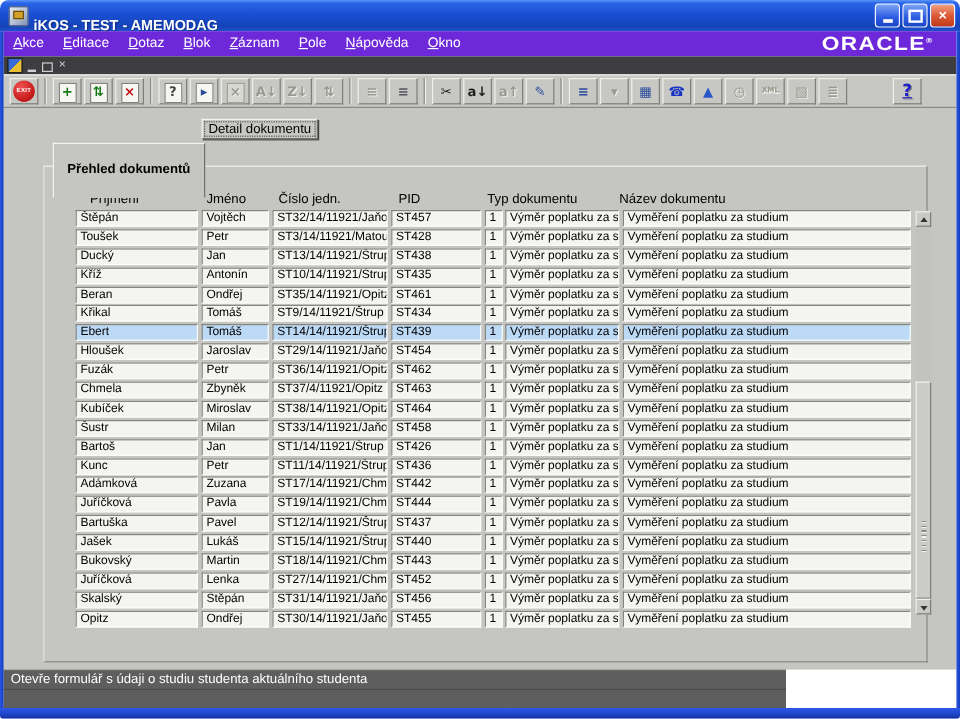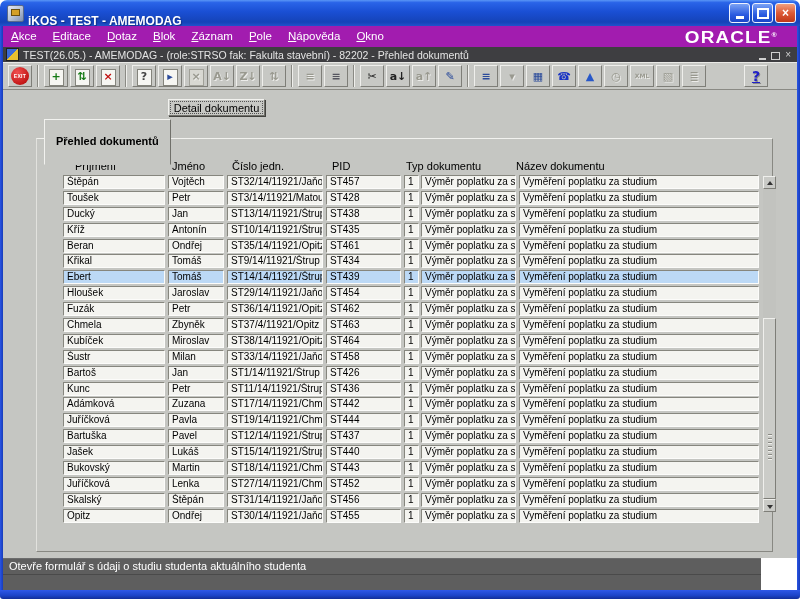--- a/index.html
+++ b/index.html
@@ -17,21 +17,21 @@
   .title-text{color:#fff;font-weight:bold;font-size:12px;text-shadow:1px 1px 1px #10308a;flex:1;margin-top:16px;}
   .win-btns{display:flex;gap:2px;}
   .win-btn{width:21px;height:20px;border-radius:3px;border:1px solid #eef2ff;
     background:linear-gradient(180deg,#7aa2f4,#2a5ae0 60%,#1a46c8);color:#fff;
     display:flex;align-items:center;justify-content:center;font-size:12px;font-weight:bold;
     box-sizing:border-box;cursor:default;padding:0;}
   .win-btn.close{background:linear-gradient(180deg,#f0a080,#dd5a36 50%,#c03818);}
   .win-btn .maxbox{width:8px;height:7px;border:2px solid #fff;display:block;}
   .win-btn .minline{width:8px;height:3px;border-bottom:3px solid #fff;display:block;margin-top:6px;}
   
-  .menubar{position:absolute;left:3px;top:26px;width:794px;height:21px;background:#a21caf;
+  .menubar{position:absolute;left:3px;top:26px;width:794px;height:21px;background:#6d28d9;
     display:flex;align-items:center;color:#fff;font-size:11.5px;}
   .menu-item{padding:0 8px;line-height:21px;cursor:default;}
   .menu-item u{text-decoration:underline;}
   .oracle-logo{margin-left:auto;margin-right:10px;color:#fff;font-weight:bold;font-size:16px;
     letter-spacing:1px;transform:scaleX(1.18);transform-origin:right;}
   .oracle-logo sup{font-size:6px;}
   
   .mdibar{position:absolute;left:3px;top:47px;width:794px;height:15px;background:#3e3e41;
     display:flex;align-items:center;color:#e4e4e4;font-size:10.5px;}
   .mdi-icon{width:11px;height:11px;margin:0 4px 0 3px;position:relative;
@@ -92,21 +92,21 @@
     border:1px solid;border-color:#efefec #7e7e78 #7e7e78 #efefec;}
   .sbtn.up{top:0}.sbtn.down{bottom:0}
   .sbtn .tri{position:absolute;left:3px;width:0;height:0;border-left:3px solid transparent;border-right:3px solid transparent;}
   .sbtn.up .tri{top:4px;border-bottom:4px solid #333;}
   .sbtn.down .tri{top:5px;border-top:4px solid #333;}
   .sthumb{position:absolute;left:0;top:142px;width:13px;height:181px;background:#cbccc8;box-sizing:border-box;
     border:1px solid;border-color:#efefec #7e7e78 #7e7e78 #efefec;}
   .sthumb .grip{position:absolute;left:4px;top:115px;width:4px;height:26px;
     background-image:repeating-linear-gradient(180deg,#8a8a84 0 1px,#f0f0ec 1px 2px,transparent 2px 4px);}
   
-  .statusbar{position:absolute;left:3px;top:558px;width:758px;height:32px;background:#5e5e5e;
+  .statusbar{position:absolute;left:3px;top:558px;width:652px;height:32px;background:#5e5e5e;
     color:#fff;font-size:11px;}
   .msgline{height:16px;line-height:16px;padding-left:6px;border-bottom:1px solid #4a4a4a;
     box-shadow:0 1px 0 #6c6c6c inset;white-space:nowrap;overflow:hidden;}
   .recline{height:15px;display:flex;}
   .scell{border-right:1px solid #454545;box-shadow:-1px 0 0 #6e6e6e inset;line-height:15px;
     box-sizing:border-box;white-space:nowrap;}
   .scell.c0{width:110px;padding-left:6px;}
   .scell.c1{width:22px}.scell.c2{width:60px;text-align:center;color:#cfcfcf}
   .scell.c3{width:36px}.scell.c4{width:44px}.scell.c5{width:46px}
   .scell.cfill{flex:1;border-right:none}
@@ -152,21 +152,20 @@
     <span class="menu-item"><u>P</u>ole</span>
 
     <span class="menu-item"><u>N</u>ápověda</span>
 
     <span class="menu-item"><u>O</u>kno</span>
   </div>
 <span class="oracle-logo" style="position:absolute;right:12px;top:29px;z-index:2;"><span>ORACLE</span><sup>®</sup></span>
 
 <div class="mdibar">
   <span class="mdi-icon"></span>
-  <span class="mdi-title">TEST(26.05.) - AMEMODAG - (role:STRSO fak: Fakulta stavební) - 82202 - Přehled dokumentů</span>
   <span class="mdi-ctrls">
     <span class="mdi-ctrl">
         <span class="mline"></span>
       </span>
     <span class="mdi-ctrl">
         <span class="rbox"></span>
       </span>
     <span class="mdi-ctrl">×</span>
   </span>
 </div>

